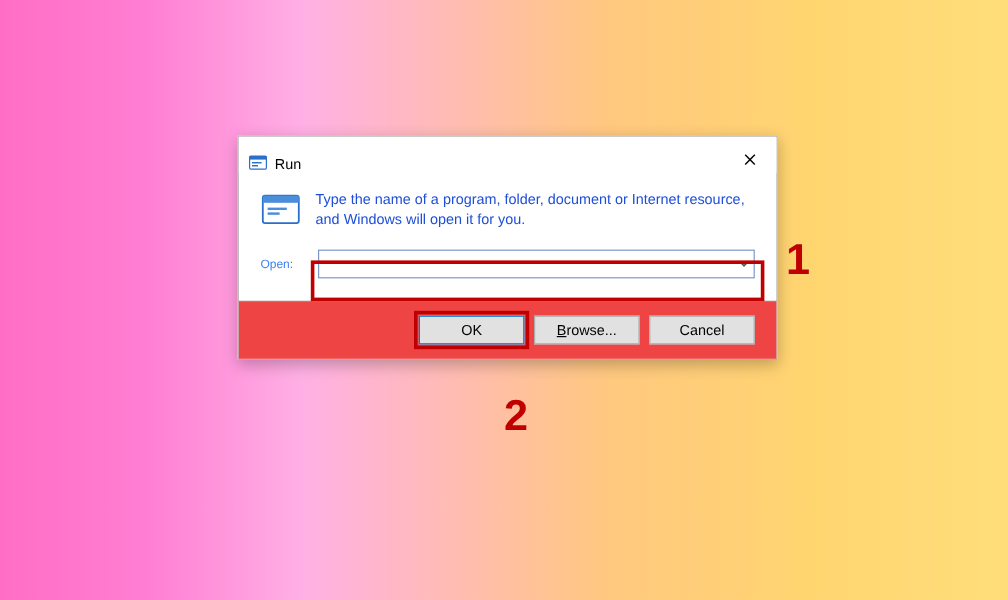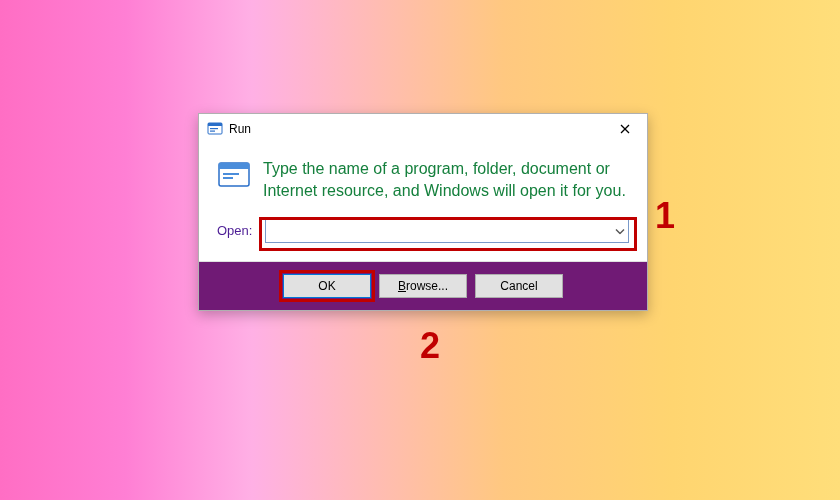--- a/index.html
+++ b/index.html
@@ -20,21 +20,21 @@
       left: 198px;
       top: 113px;
       width: 450px;
       background: #ffffff;
       border: 1px solid #b0b0b0;
       box-shadow: 0 4px 12px rgba(0,0,0,0.25);
     }
     .titlebar {
       height: 30px;
       display: flex;
-      align-items: center;
+      align-items: flex-end;
       padding: 0 8px;
       background: #ffffff;
       border-bottom: 0;
     }
     .titlebar-icon {
       width: 16px;
       height: 16px;
       margin-right: 6px;
       display: inline-flex;
       align-items: center;
@@ -63,33 +63,33 @@
       display: flex;
       gap: 12px;
       margin-bottom: 16px;
     }
     .app-icon {
       width: 34px;
       height: 34px;
       flex-shrink: 0;
     }
     .desc-text {
-      font-size: 16px;
-      color: #15803d;
+      font-size: 12px;
+      color: #1d4ed8;
       line-height: 1.4;
     }
     .open-row {
       display: flex;
       align-items: center;
       gap: 8px;
       margin-bottom: 12px;
     }
     .open-label {
-      font-size: 13px;
-      color: #4c1d95;
+      font-size: 10px;
+      color: #3b82f6;
       width: 40px;
     }
     .combo-wrap {
       position: relative;
       flex: 1;
     }
     .combo {
       width: 100%;
       height: 24px;
       border: 1px solid #7a99c9;
@@ -106,24 +106,24 @@
       pointer-events: none;
       font-size: 10px;
       color: #555;
     }
     .highlight-1 {
       position: absolute;
       border: 3px solid #c00000;
       pointer-events: none;
     }
     .button-bar {
-      background: #701a75;
-      padding: 12px 30px;
-      display: flex;
-      justify-content: center;
+      background: #ef4444;
+      padding: 12px 18px;
+      display: flex;
+      justify-content: flex-end;
       gap: 8px;
       border-top: 1px solid #e0e0e0;
     }
     .btn {
       width: 88px;
       height: 24px;
       font-size: 12px;
       background: #e1e1e1;
       border: 1px solid #adadad;
       cursor: pointer;

